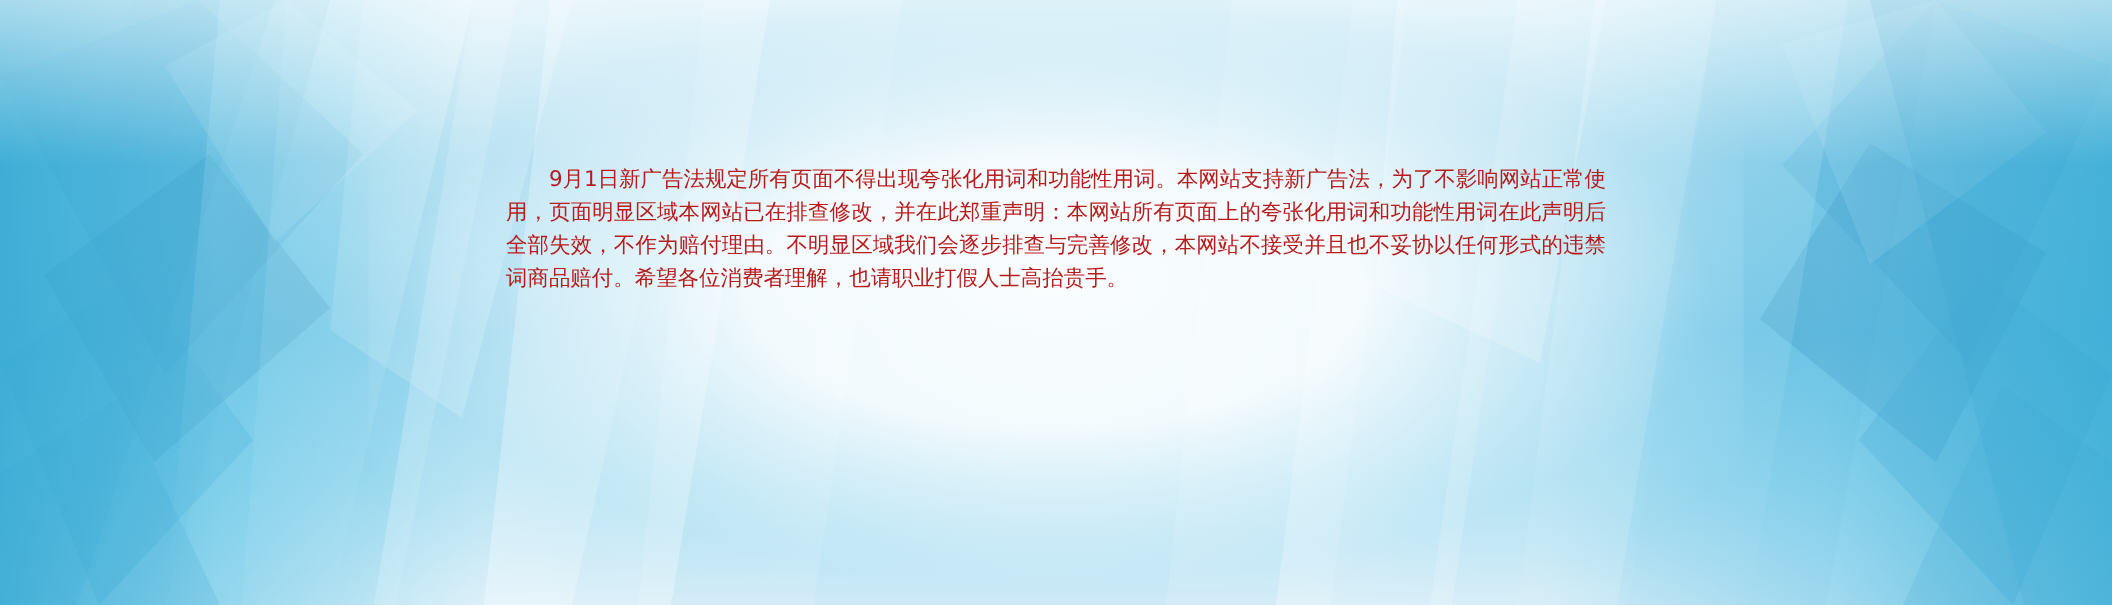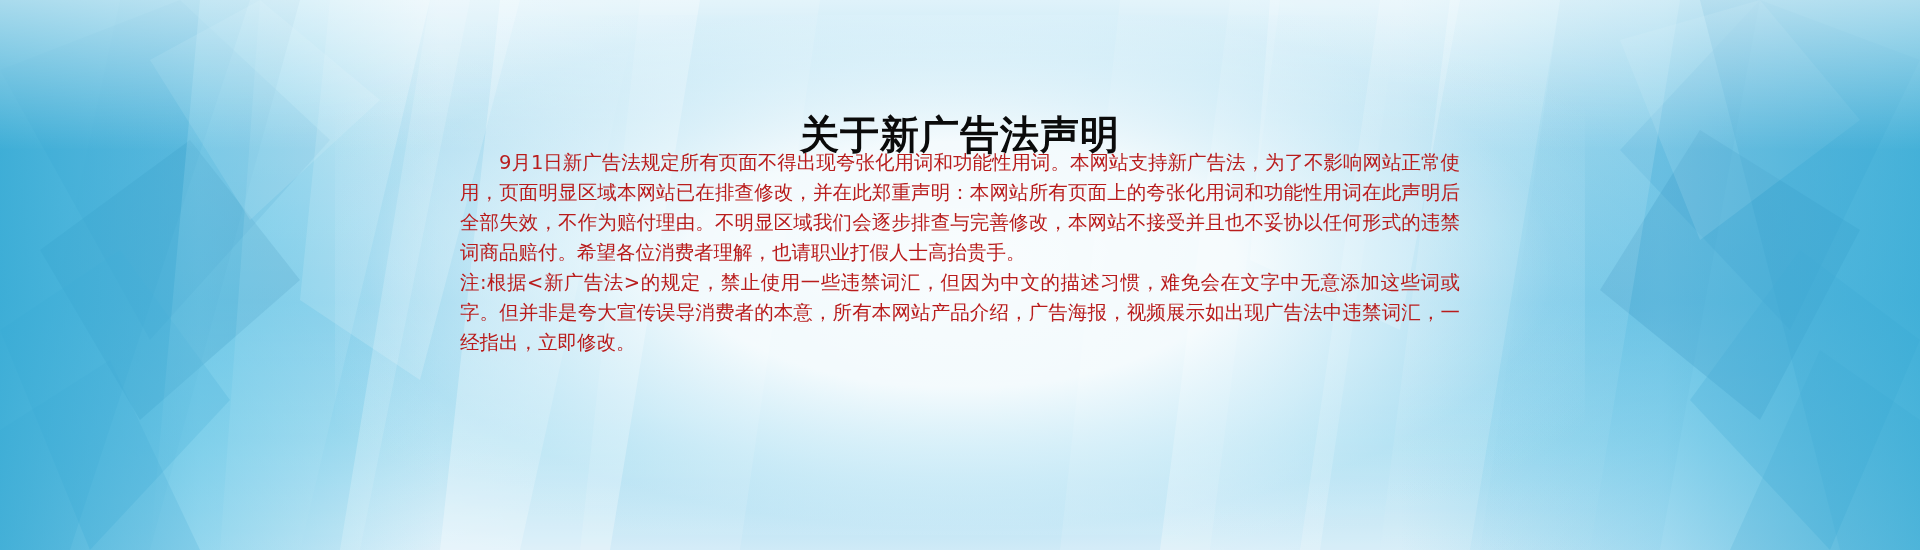--- a/index.html
+++ b/index.html
@@ -175,21 +175,19 @@
     </svg>
   </div>
 
   <div class="bg-vignette-left"></div>
   <div class="bg-vignette-right"></div>
   <div class="bg-top-light"></div>
   <div class="bg-center-wash"></div>
 
   <div id="content">
 
-    <h1 id="page-title">关于新广告法声明</h1>
 
     <div id="statement-body">
       <p class="para indent">9月1日新广告法规定所有页面不得出现夸张化用词和功能性用词。本网站支持新广告法，为了不影响网站正常使用，页面明显区域本网站已在排查修改，并在此郑重声明：本网站所有页面上的夸张化用词和功能性用词在此声明后全部失效，不作为赔付理由。不明显区域我们会逐步排查与完善修改，本网站不接受并且也不妥协以任何形式的违禁词商品赔付。希望各位消费者理解，也请职业打假人士高抬贵手。</p>
-      <p class="para">注:根据&lt;新广告法&gt;的规定，禁止使用一些违禁词汇，但因为中文的描述习惯，难免会在文字中无意添加这些词或字。但并非是夸大宣传误导消费者的本意，所有本网站产品介绍，广告海报，视频展示如出现广告法中违禁词汇，一经指出，立即修改。</p>
     </div>
 
   </div>
 </div>
 
 </body></html>

